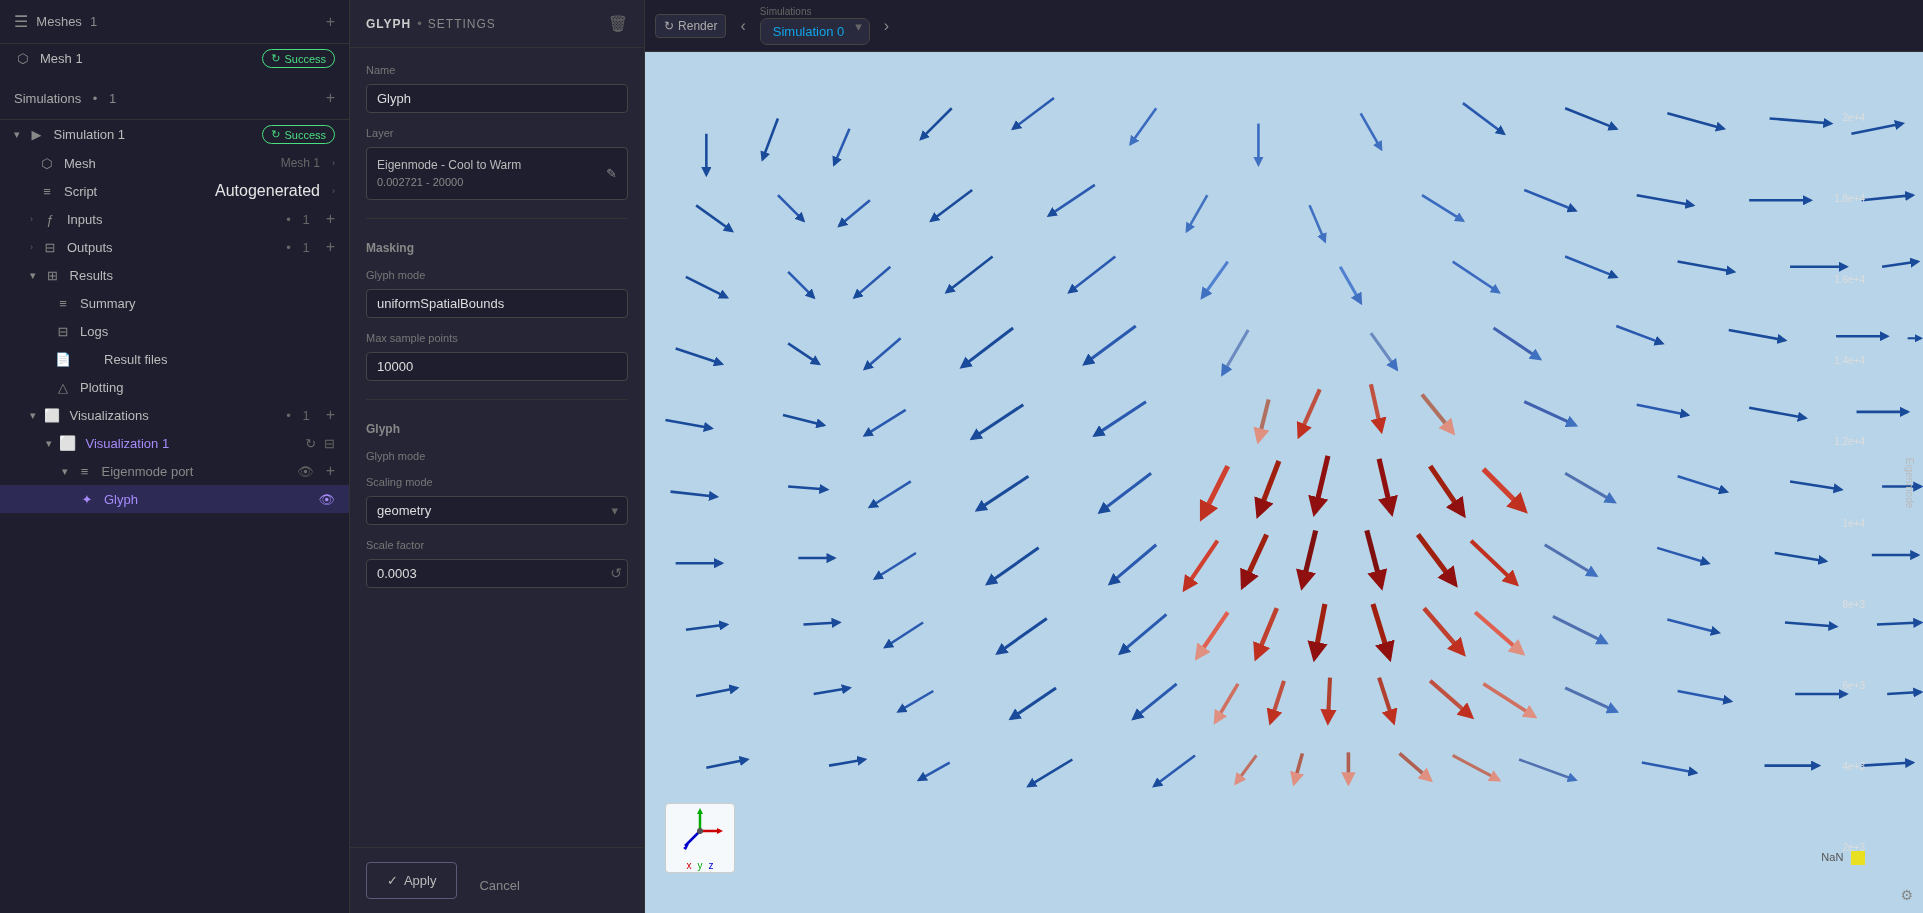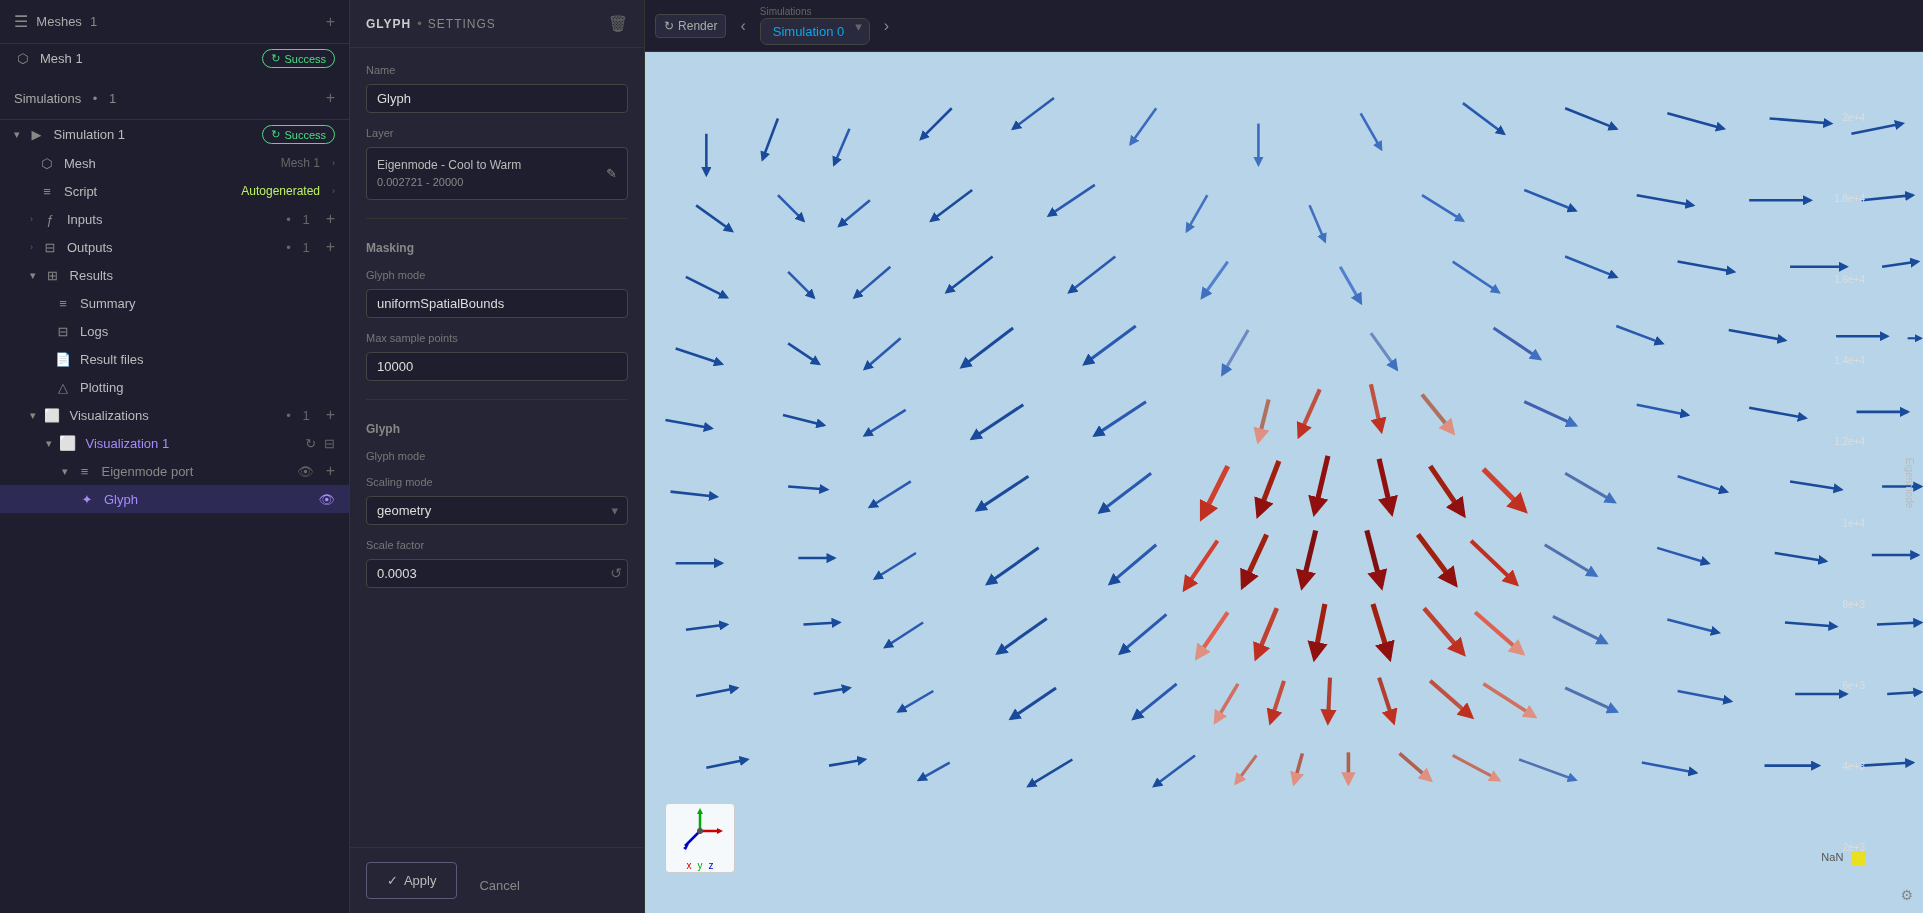--- a/index.html
+++ b/index.html
@@ -125,21 +125,21 @@
     <span style="color:#666;font-size:12px;">Mesh 1</span>
     <span class="chevron" style="margin-left:4px;">›</span>
   </div>
 
   <div class="sidebar-item">
     <span style="width:16px;"></span>
     <div class="icon-box">
         <span style="color:#888;">≡</span>
       </div>
     <span style="flex:1;">Script</span>
-    <span style="color:#bef264;font-size:12px;">Autogenerated</span>
+    <span style="color:#e5e5e5;font-size:16px;">Autogenerated</span>
     <span class="chevron" style="margin-left:4px;">›</span>
   </div>
 
   <div class="sidebar-item">
     <span style="width:8px;"></span>
     <span class="chevron">›</span>
     <div class="icon-box">
         <span style="color:#888;">ƒ</span>
       </div>
     <span style="flex:1;">Inputs</span>
@@ -183,21 +183,21 @@
         <span style="color:#888;">⊟</span>
       </div>
     <span style="flex:1;">Logs</span>
   </div>
 
   <div class="sidebar-item">
     <span style="width:32px;"></span>
     <div class="icon-box">
         <span style="color:#888;">📄</span>
       </div>
-    <span style="flex:1;">Result files</span>
+    <span style="flex:1;margin-left:24px;">Result files</span>
   </div>
 
   <div class="sidebar-item">
     <span style="width:32px;"></span>
     <div class="icon-box">
         <span style="color:#888;">△</span>
       </div>
     <span style="flex:1;">Plotting</span>
   </div>
 

